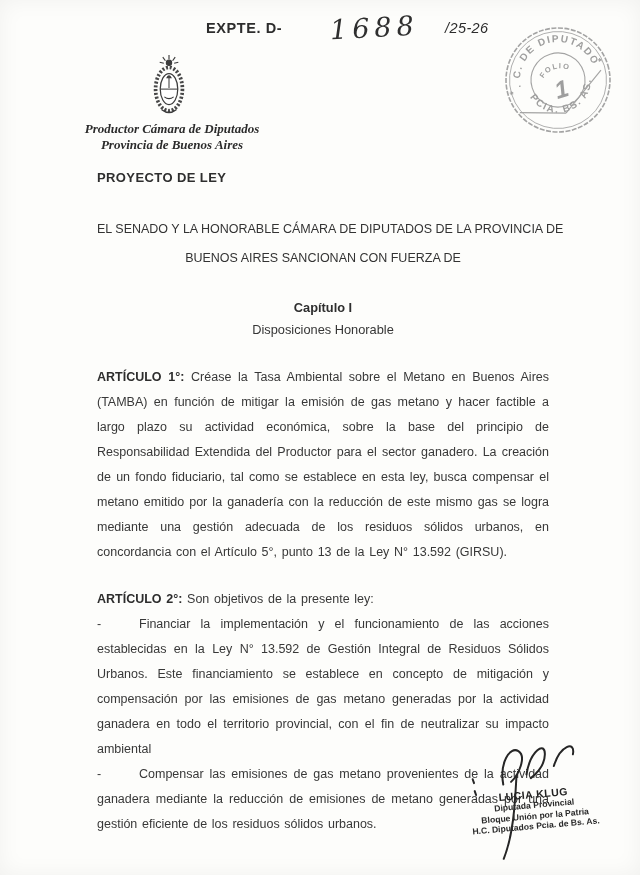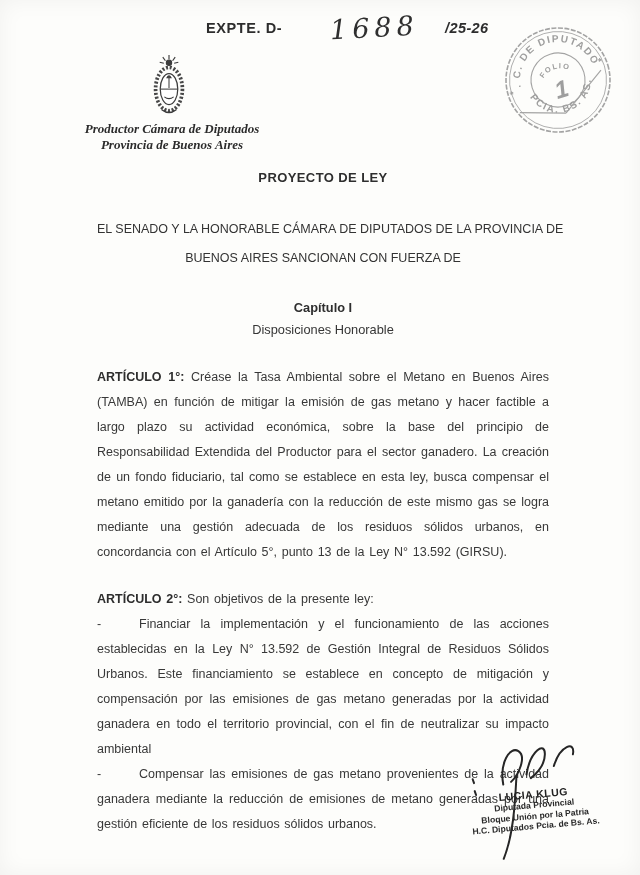--- a/index.html
+++ b/index.html
@@ -15,41 +15,41 @@
   }
 
   
   .expte{position:absolute;left:206px;top:12px;display:flex;align-items:flex-start;}
   .expte-label{font-size:14.5px;font-weight:700;letter-spacing:.6px;color:#2d2d2d;padding-top:8px;}
   .expte-number{
     font-family:"DejaVu Serif",serif;font-style:italic;font-weight:500;
     font-size:27px;letter-spacing:5px;color:#2f2f2f;
     margin-left:48px;transform:rotate(-3deg);
   }
-  .expte-period{font-size:14.5px;font-weight:700;font-style:italic;letter-spacing:.4px;color:#2d2d2d;margin-left:26px;padding-top:8px;}
+  .expte-period{font-size:14.5px;font-weight:400;font-style:italic;letter-spacing:.4px;color:#2d2d2d;margin-left:26px;padding-top:8px;}
 
   
   .stamp{position:absolute;left:497px;top:22px;width:122px;height:116px;opacity:.78;}
   .stamp circle,.stamp path.sline{stroke:#8b8b8b;fill:none;}
   .stamp text{fill:#848484;font-family:"Liberation Sans",sans-serif;font-weight:700;}
   .ring-text{font-size:10px;letter-spacing:1.6px;}
   .folio-text{font-size:7.5px;letter-spacing:1.4px;}
   .folio-num{font-family:"DejaVu Serif",serif;font-style:italic;font-size:24px;font-weight:400;fill:#6f6f6f;}
 
   
   .crest{position:absolute;left:150px;top:54px;width:38px;height:64px;}
   .letterhead{
     position:absolute;left:62px;top:121px;width:220px;text-align:center;
     font-family:"Liberation Serif",serif;font-style:italic;font-weight:700;
     font-size:13px;line-height:16px;color:#2c2c2c;
   }
 
   
   .content{position:absolute;left:97px;top:170px;width:452px;}
-  .doc-title{text-align:center;font-size:13px;font-weight:700;letter-spacing:.4px;color:#2e2e2e;}
+  .doc-title{text-align:left;font-size:13px;font-weight:700;letter-spacing:.4px;color:#2e2e2e;}
   .preamble{margin-top:30px;text-align:center;font-size:12.5px;line-height:29px;color:#333;white-space:nowrap;}
   .ley{margin-top:22px;text-align:center;font-size:13px;font-weight:700;letter-spacing:6px;color:#2e2e2e;}
   .chapter{margin-top:27px;text-align:center;font-size:12.8px;font-weight:700;color:#2e2e2e;}
   .chapter-sub{margin-top:5px;text-align:center;font-size:12.8px;line-height:20px;color:#363636;}
   p.article{
     margin:25px 0 0 0;font-size:12.5px;line-height:25px;
     text-align:justify;word-spacing:1.2px;color:#383838;
   }
   p.article strong{color:#2d2d2d;}
   p.intro{margin-top:22px;}

